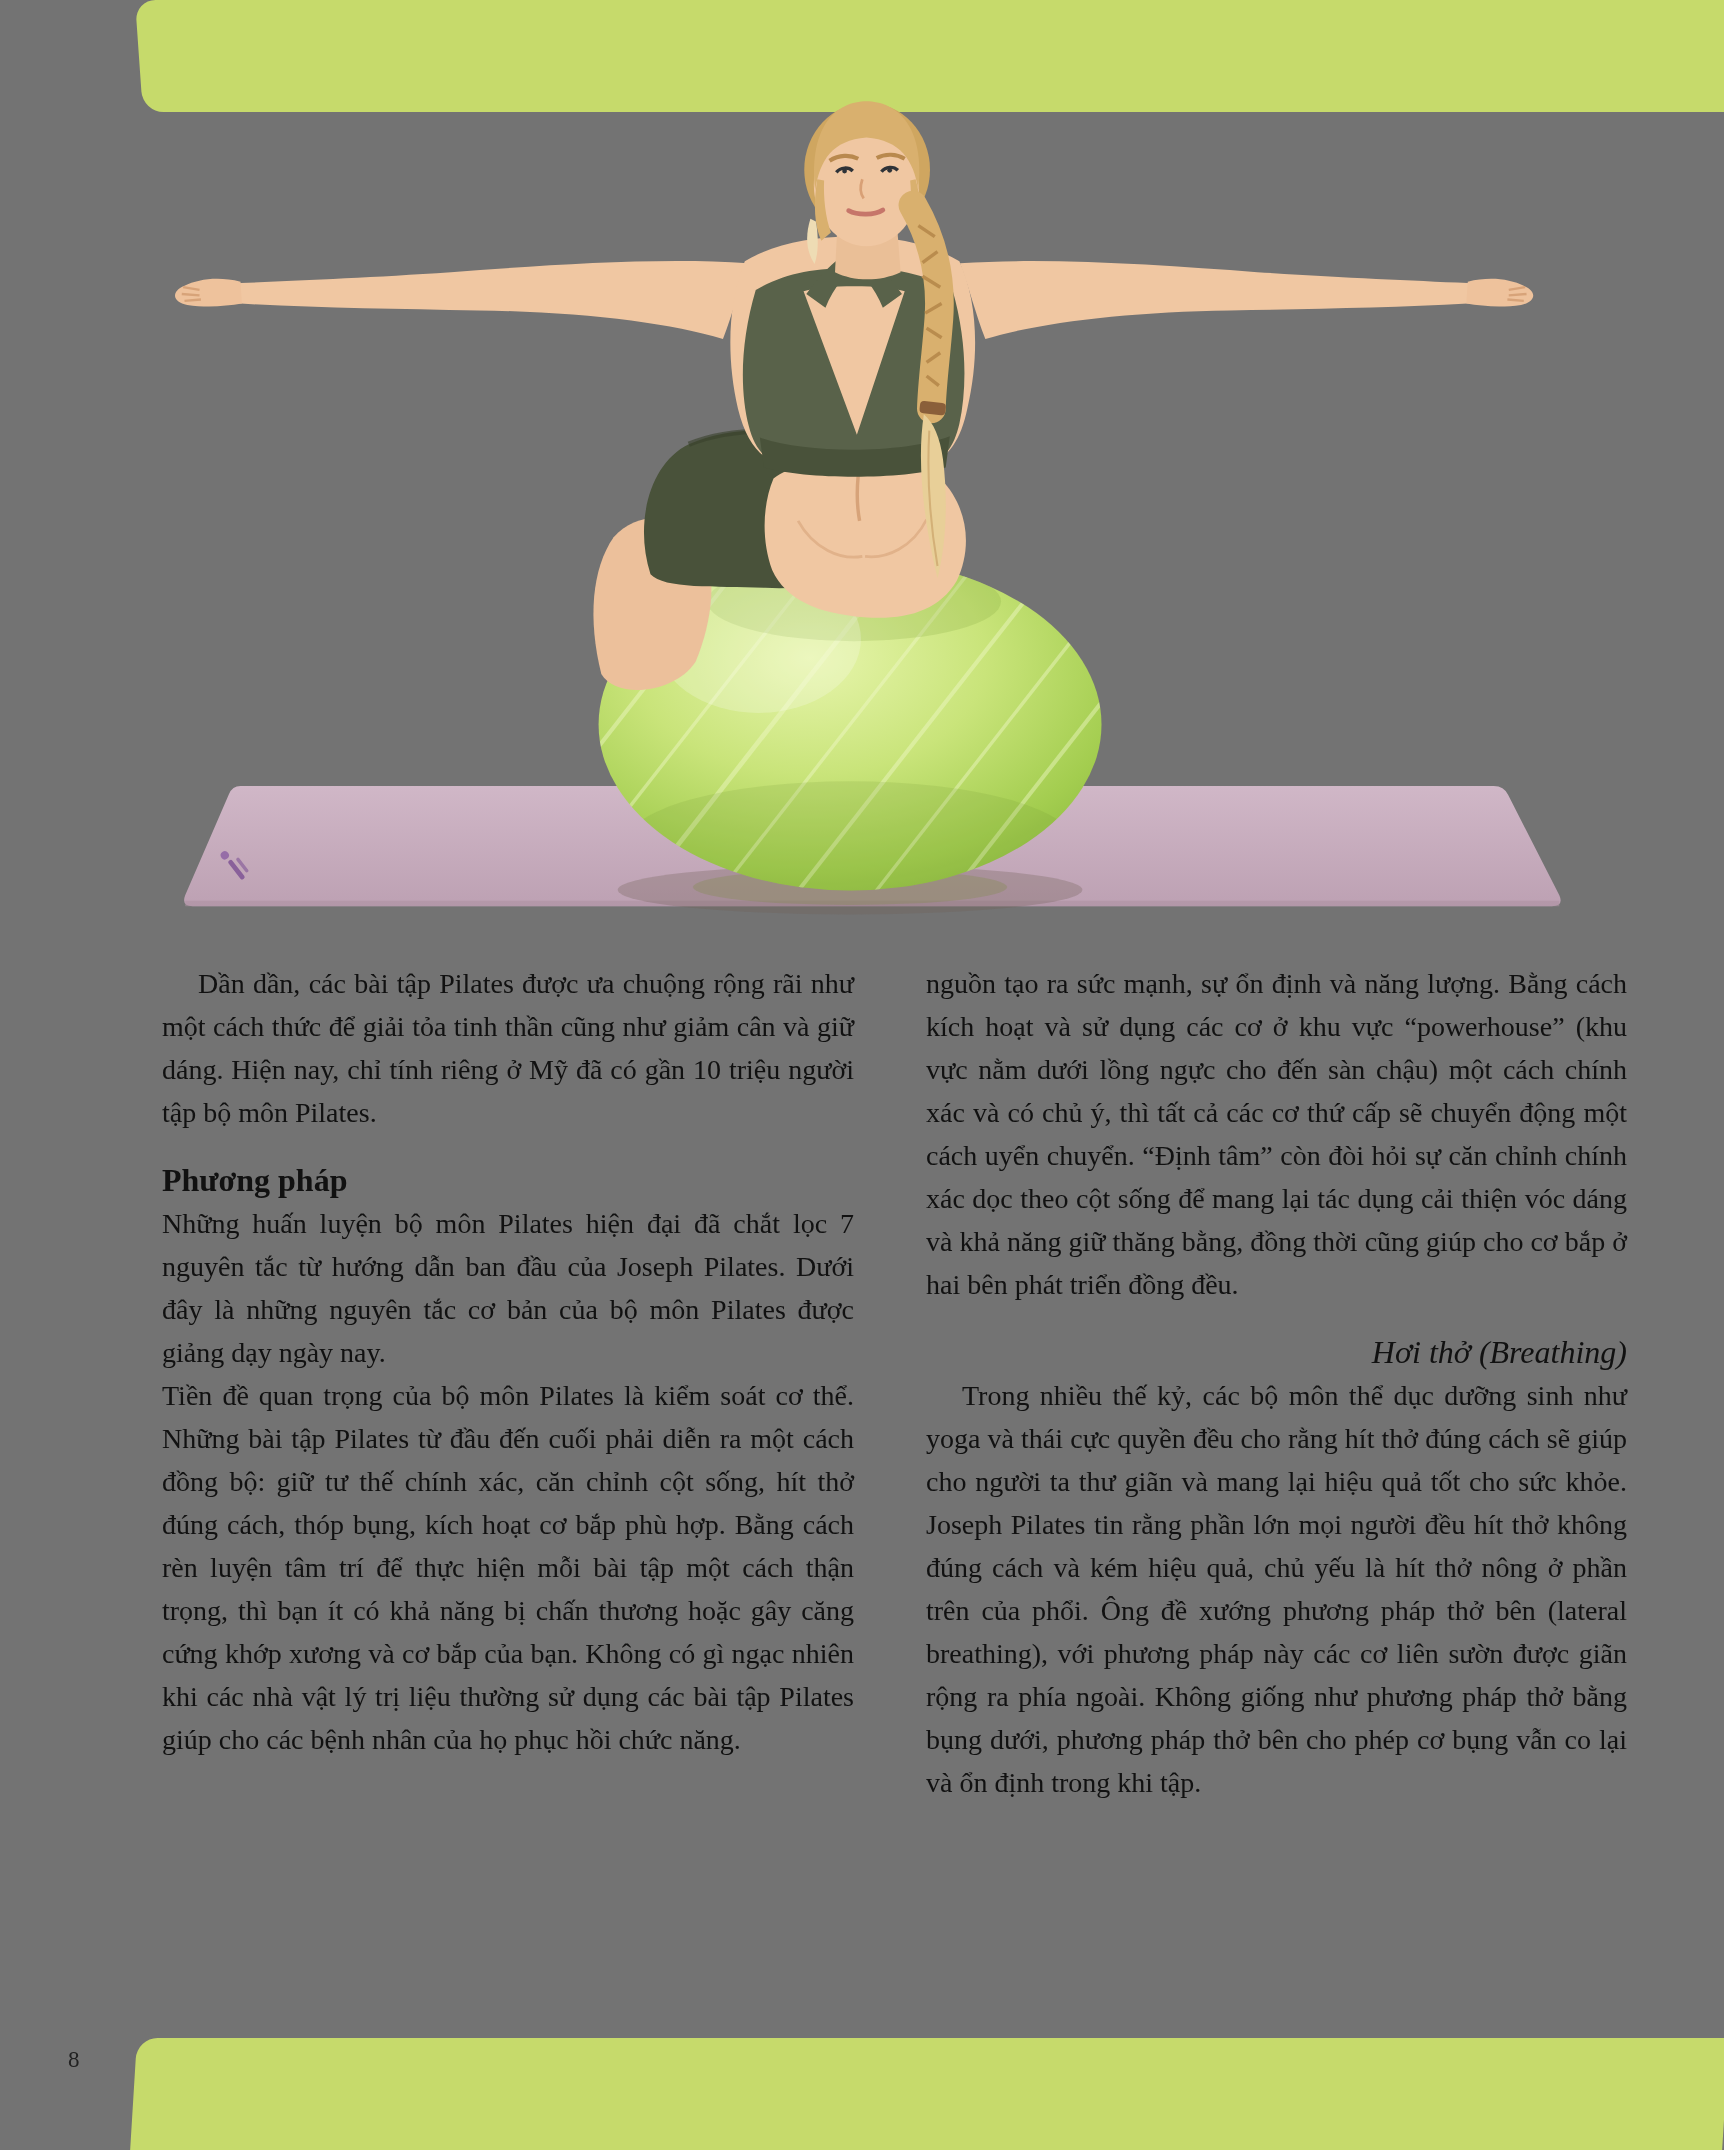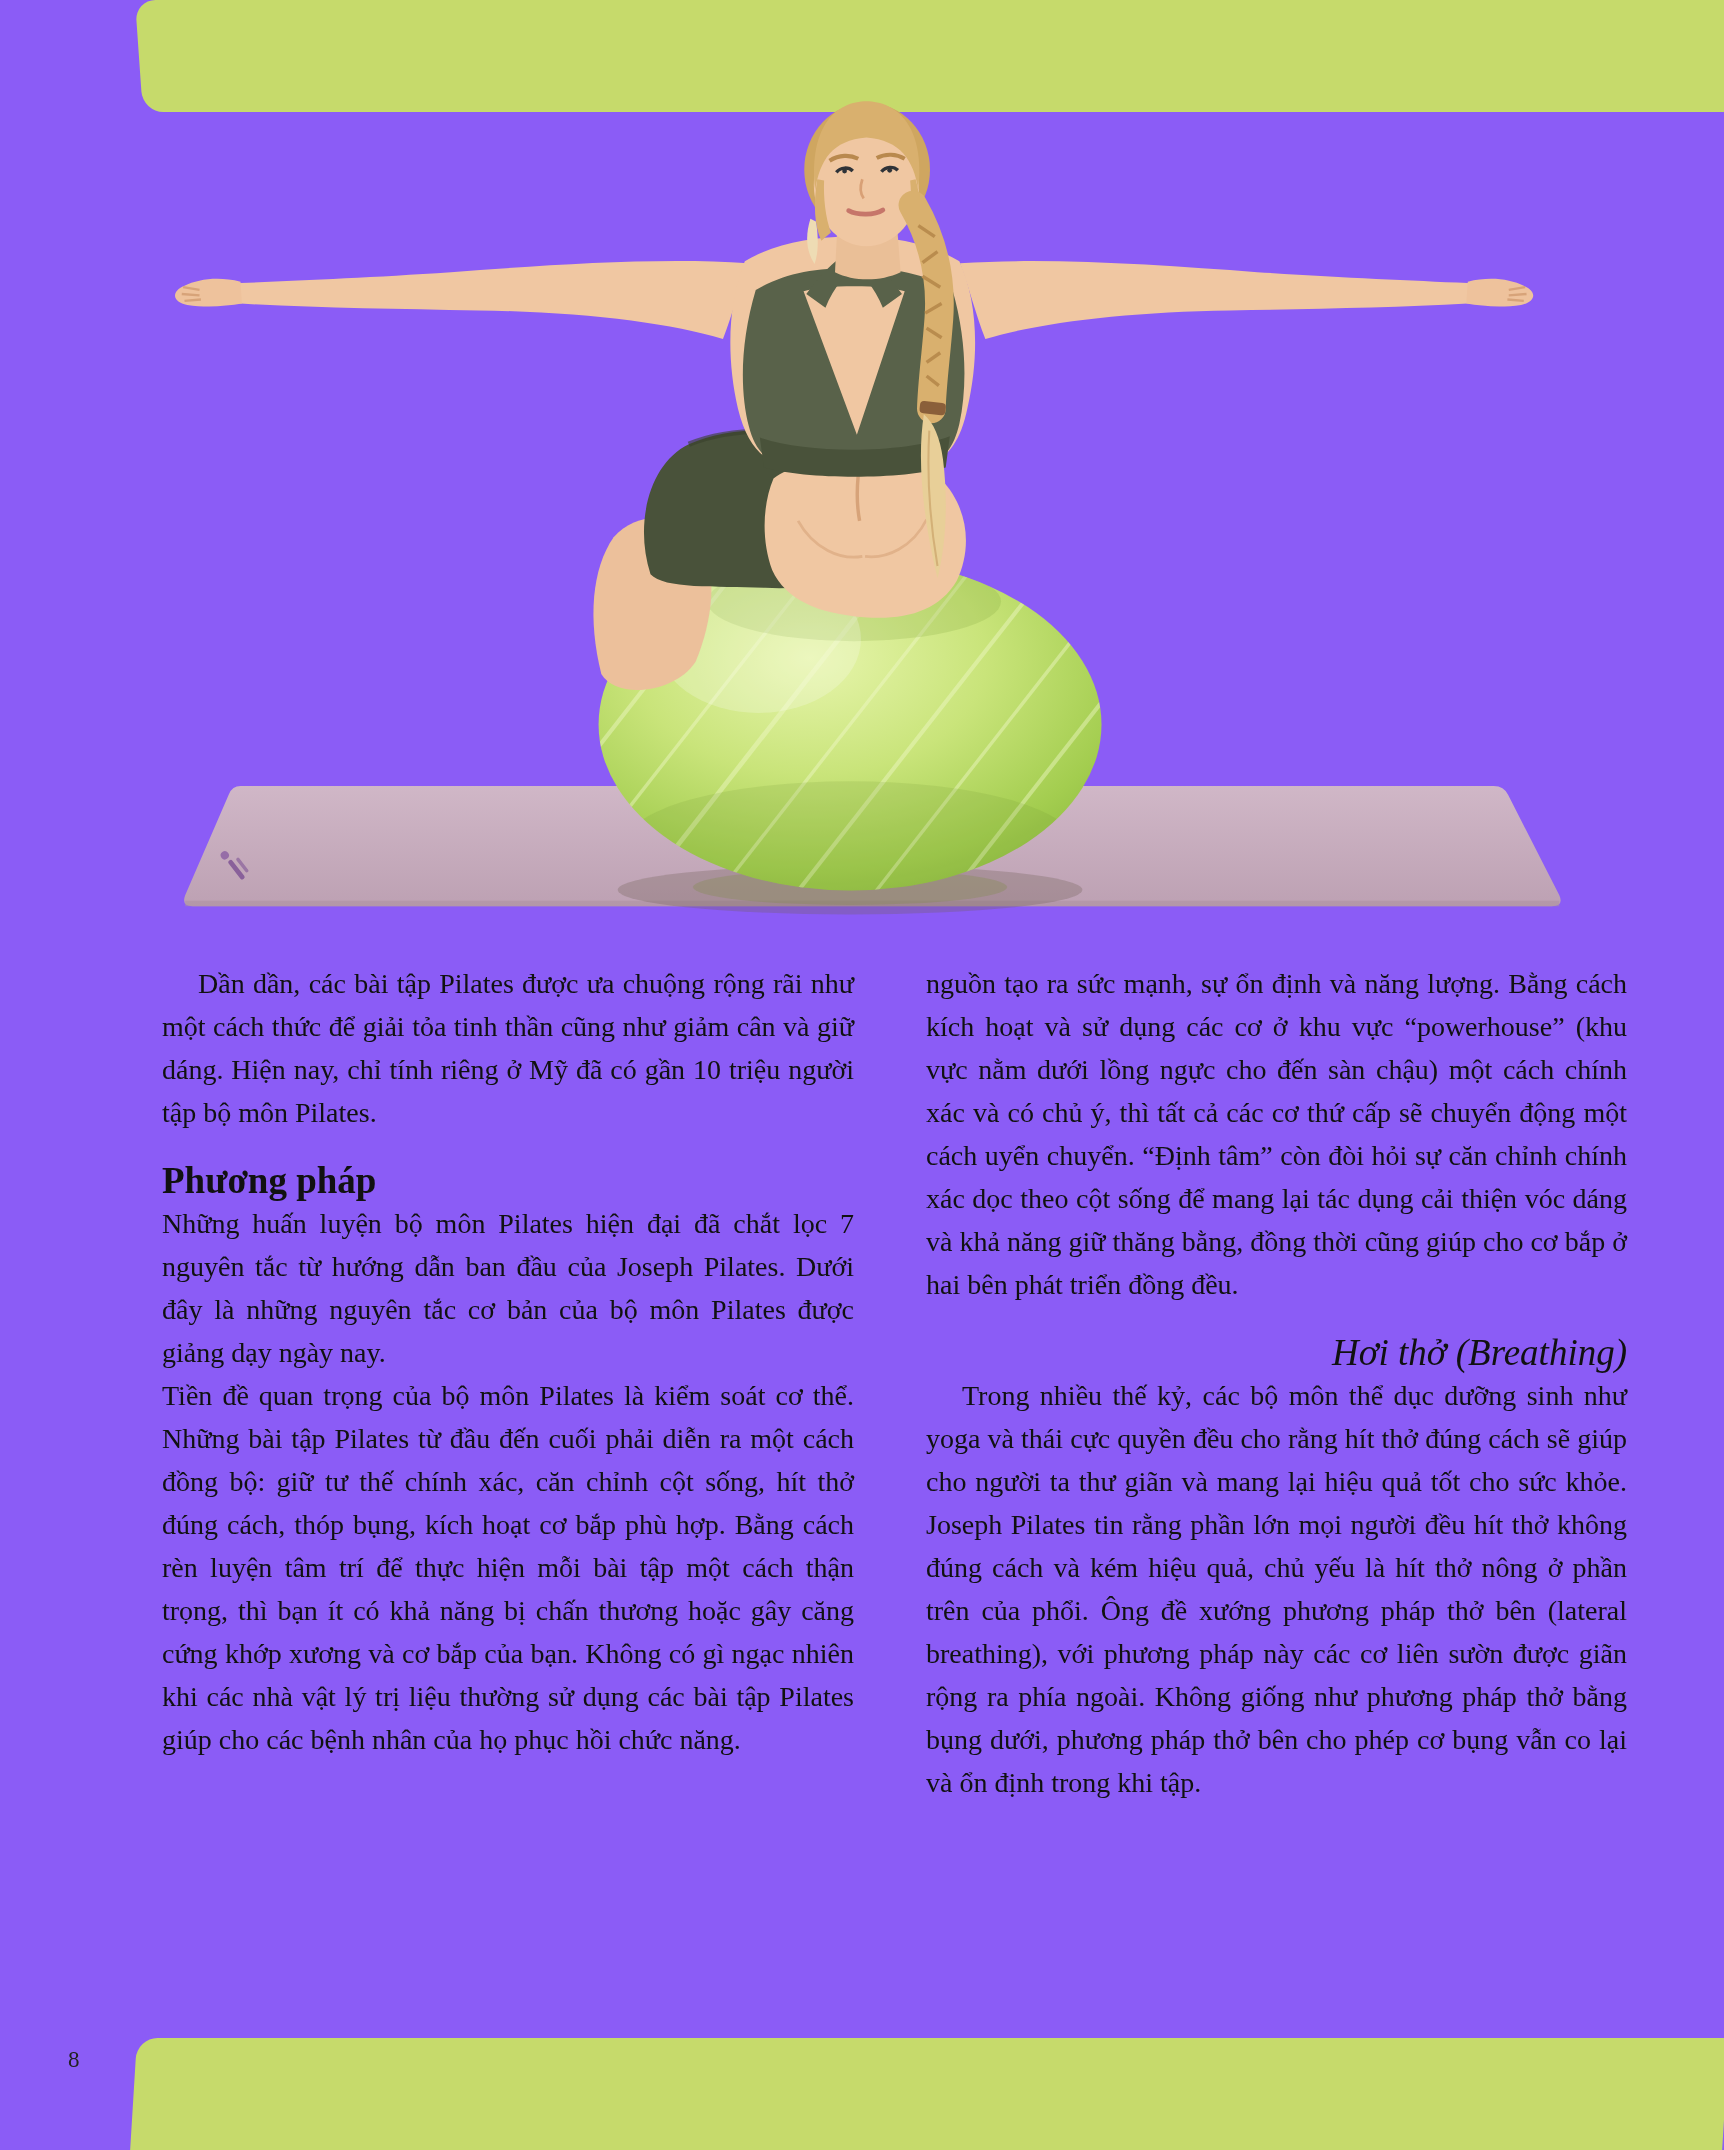--- a/index.html
+++ b/index.html
@@ -1,35 +1,35 @@
 <!DOCTYPE html>
 <html style="font-size:11px"><head>
 <meta charset="utf-8">
 <style>
   html,body{margin:0;padding:0;background:#ffffff;}
   body{width:1724px;height:2151px;position:relative;overflow:hidden;
        font-family:"Liberation Serif","DejaVu Serif",serif;}
-  .page{position:absolute;inset:0;background:#8b5cf6;}
+  .page{position:absolute;inset:0;background:#737373;}
 
   
   .header-bar{position:absolute;left:135px;top:0;width:1592px;height:112px;
               border-radius:20.5px 0 0 20.5px;transform:skewX(4deg);transform-origin:left top;}
   .footer-bar{position:absolute;left:137px;top:2038px;width:1592px;height:113px;
               border-radius:20.5px 0 0 0;transform:skewX(-3.5deg);transform-origin:left top;}
 
   
   .hero{position:absolute;left:0;top:0;width:1724px;height:957px;}
 
   
   .col{position:absolute;top:962px;}
   .col-left{left:162px;width:692px;}
   .col-right{left:926px;width:701px;}
   p.body{font-size:28px;line-height:43px;text-align:justify;color:#111;margin:0;}
   p.indent{text-indent:36px;}
-  h3.h-bold,h3.h-italic{font-size:37px;line-height:43px;color:#111;margin:24.6px 0 0 0;font-weight:normal;}
+  h3.h-bold,h3.h-italic{font-size:32px;line-height:43px;color:#111;margin:24.6px 0 0 0;font-weight:normal;}
   h3.h-bold{font-weight:bold;}
   h3.h-italic{font-style:italic;text-align:right;}
 
   .page-number{position:absolute;left:68px;top:2047px;font-size:23px;line-height:26px;color:#222;}
 </style>
 </head>
 <body>
 
 <div class="page">
 

